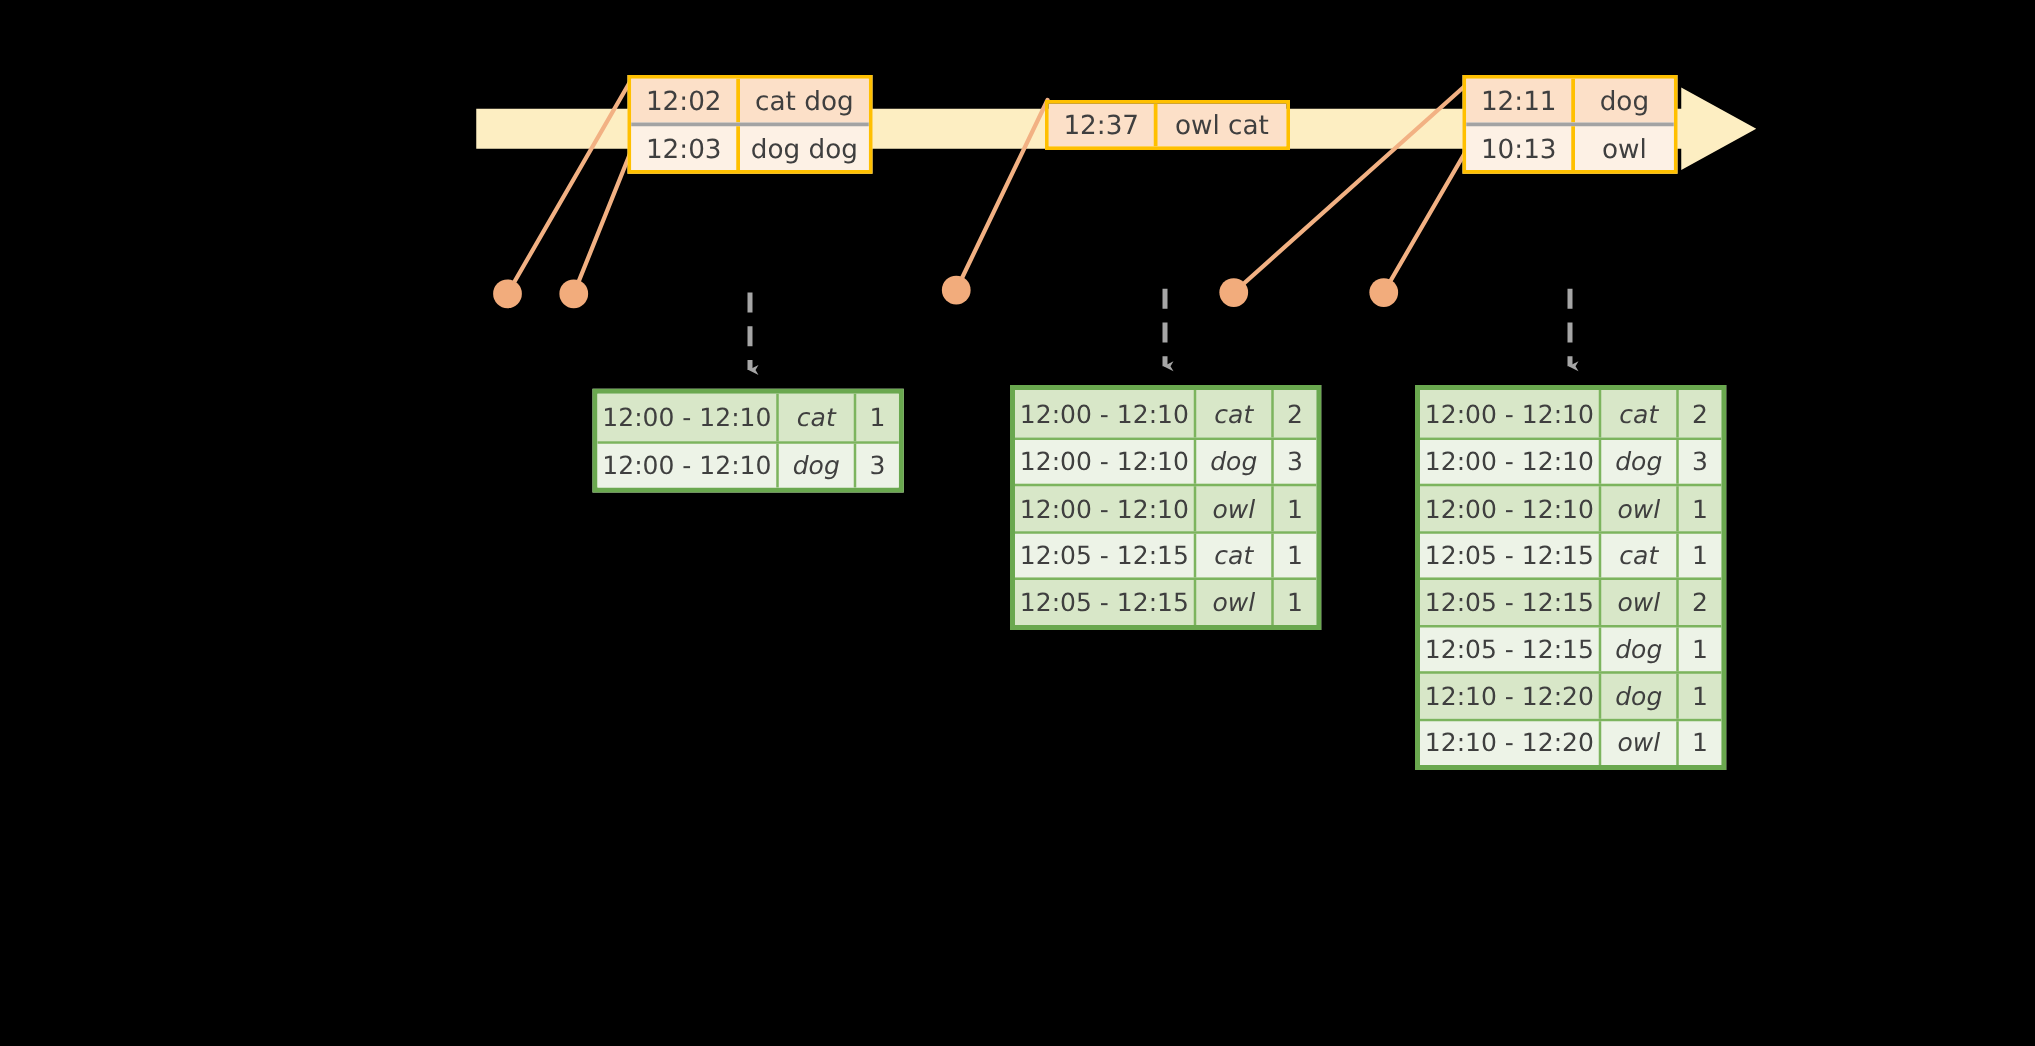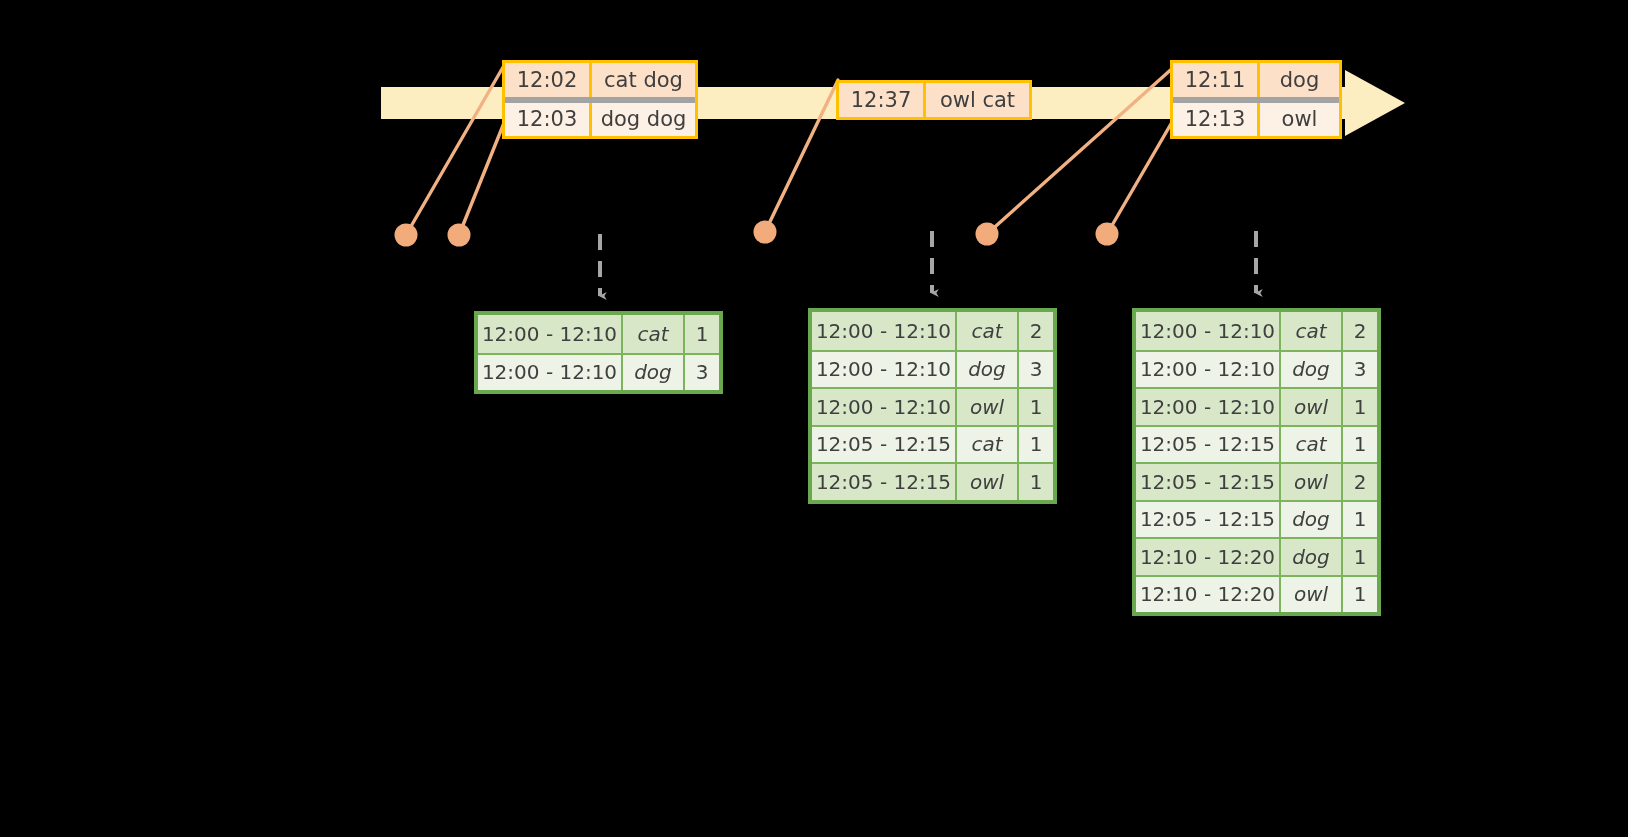--- a/index.html
+++ b/index.html
@@ -13,21 +13,21 @@
 
   
   .evt{
     position:absolute;
     border:3px solid #ffc000;
     box-sizing:border-box;
     display:flex;flex-direction:column;
     background:#fdeedd;
   }
   .evt-row{display:flex;flex:1 1 0;}
-  .evt-row + .evt-row{border-top:6px solid #a3a3a3;}
+  .evt-row + .evt-row{border-top:3px solid #a3a3a3;}
   .evt-row.shade{background:#fce0c8;}
   .evt-row.plain{background:#fdf1e5;}
   .evt-time{
     width:84px;display:flex;align-items:center;justify-content:center;
     border-right:3px solid #ffc000;font-size:21px;color:#3f3f3f;
   }
   .evt-val{
     flex:1;display:flex;align-items:center;justify-content:center;
     font-size:21px;color:#3f3f3f;
   }
@@ -108,21 +108,21 @@
       <div class="evt-val">owl cat</div>
     </div>
   </div>
 
   <div class="evt" style="left:1170px;top:60px;width:172px;height:79px;text-align:right;">
     <div class="evt-row shade">
       <div class="evt-time">12:11</div>
       <div class="evt-val">dog</div>
     </div>
     <div class="evt-row plain">
-      <div class="evt-time">12:13</div>
+      <div class="evt-time">10:13</div>
       <div class="evt-val">owl</div>
     </div>
   </div>
 
   <div class="gtable" id="gt0" style="left:474px;top:311px;width:249px;">
       <div class="grow odd">
         <div class="gcell c-win" style="width: 143px;">12:00 - 12:10</div>
         <div class="gcell c-key" style="width: 62px;">cat</div>
         <div class="gcell c-cnt" style="width: 36px;">1</div>
       </div>

